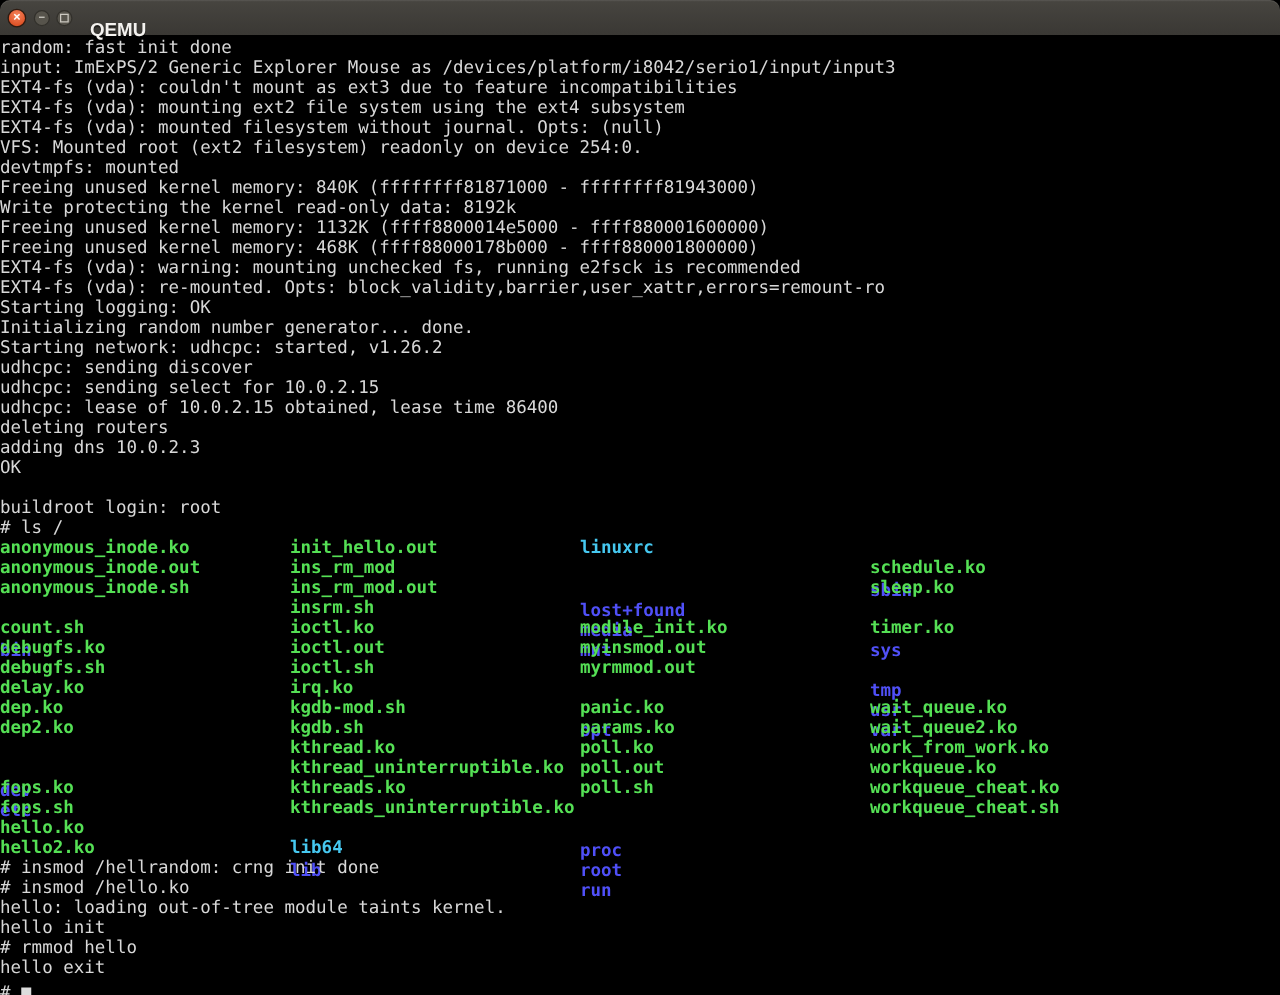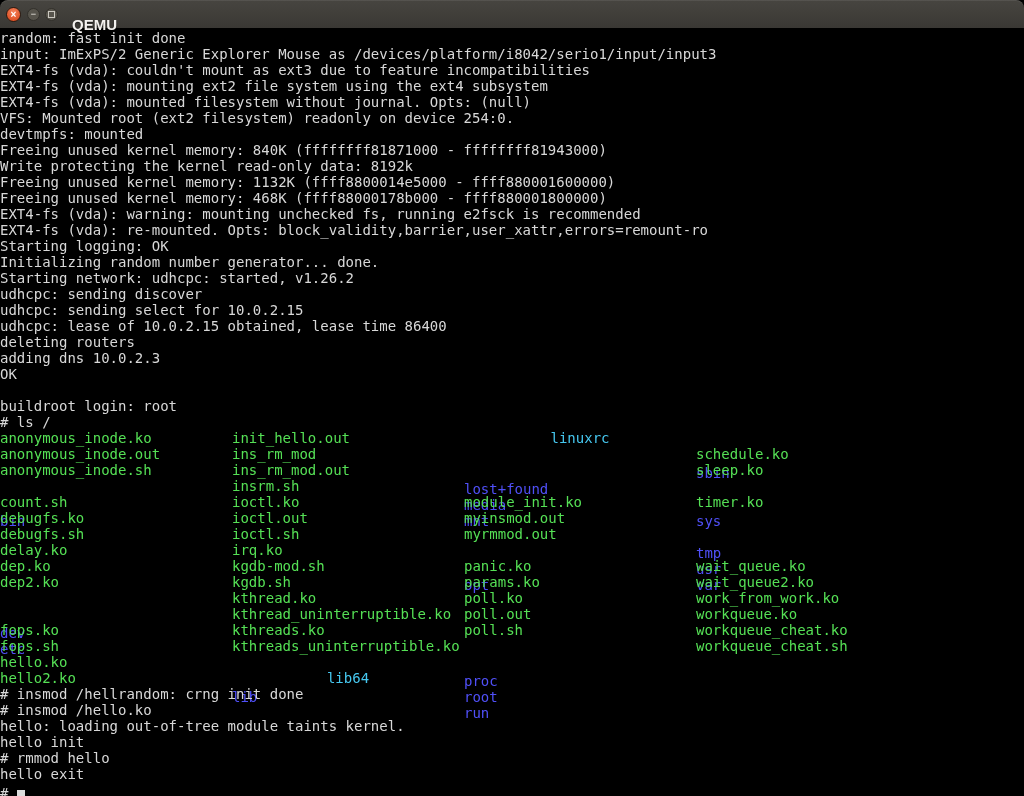--- a/index.html
+++ b/index.html
@@ -35,26 +35,26 @@
   }
 
   
   .screen{
     height:768px;background:var(--bg,#000);color:var(--fg,#d8d8d8);
     font-family:"DejaVu Sans Mono",monospace;
     font-size:14px;line-height:16px;white-space:pre;
     overflow:hidden;padding-top:2px;box-sizing:border-box;
   }
   .line{height:16px;}
-  .ls-row{display:flex;height:16px;}
+  .ls-row{display:flex;height:16px;font-weight:bold;}
   .ls-cell{flex:0 0 232px;width:232px;overflow:visible;}
   .ls-cell:last-child{flex:0 0 auto;width:auto;}
   .t-executable{color:var(--exec,#55e055);}
   .t-directory{color:var(--dir,#5050f8);margin-top:35px;}
-  .t-symlink{color:var(--link,#46c8f0);text-align:center;}
+  .t-symlink{color:var(--link,#46c8f0);}
   .cursor{
     display:inline-block;width:8px;height:16px;
     background:#dcdcdc;transform:translateY(8px);
   }
 </style>
 </head>
 <body>
 
 <div class="window">
   <div class="titlebar">

